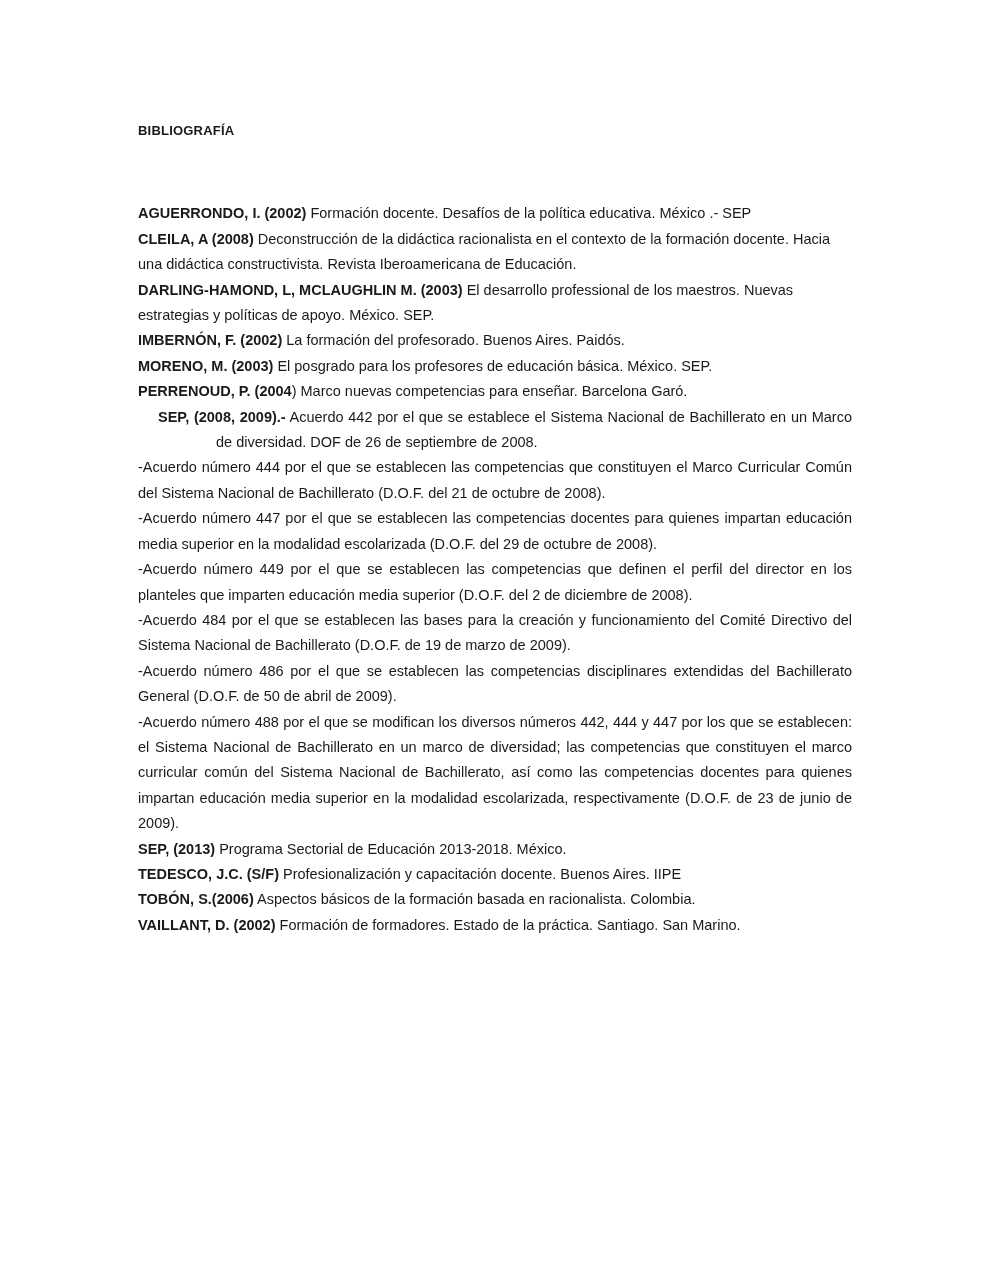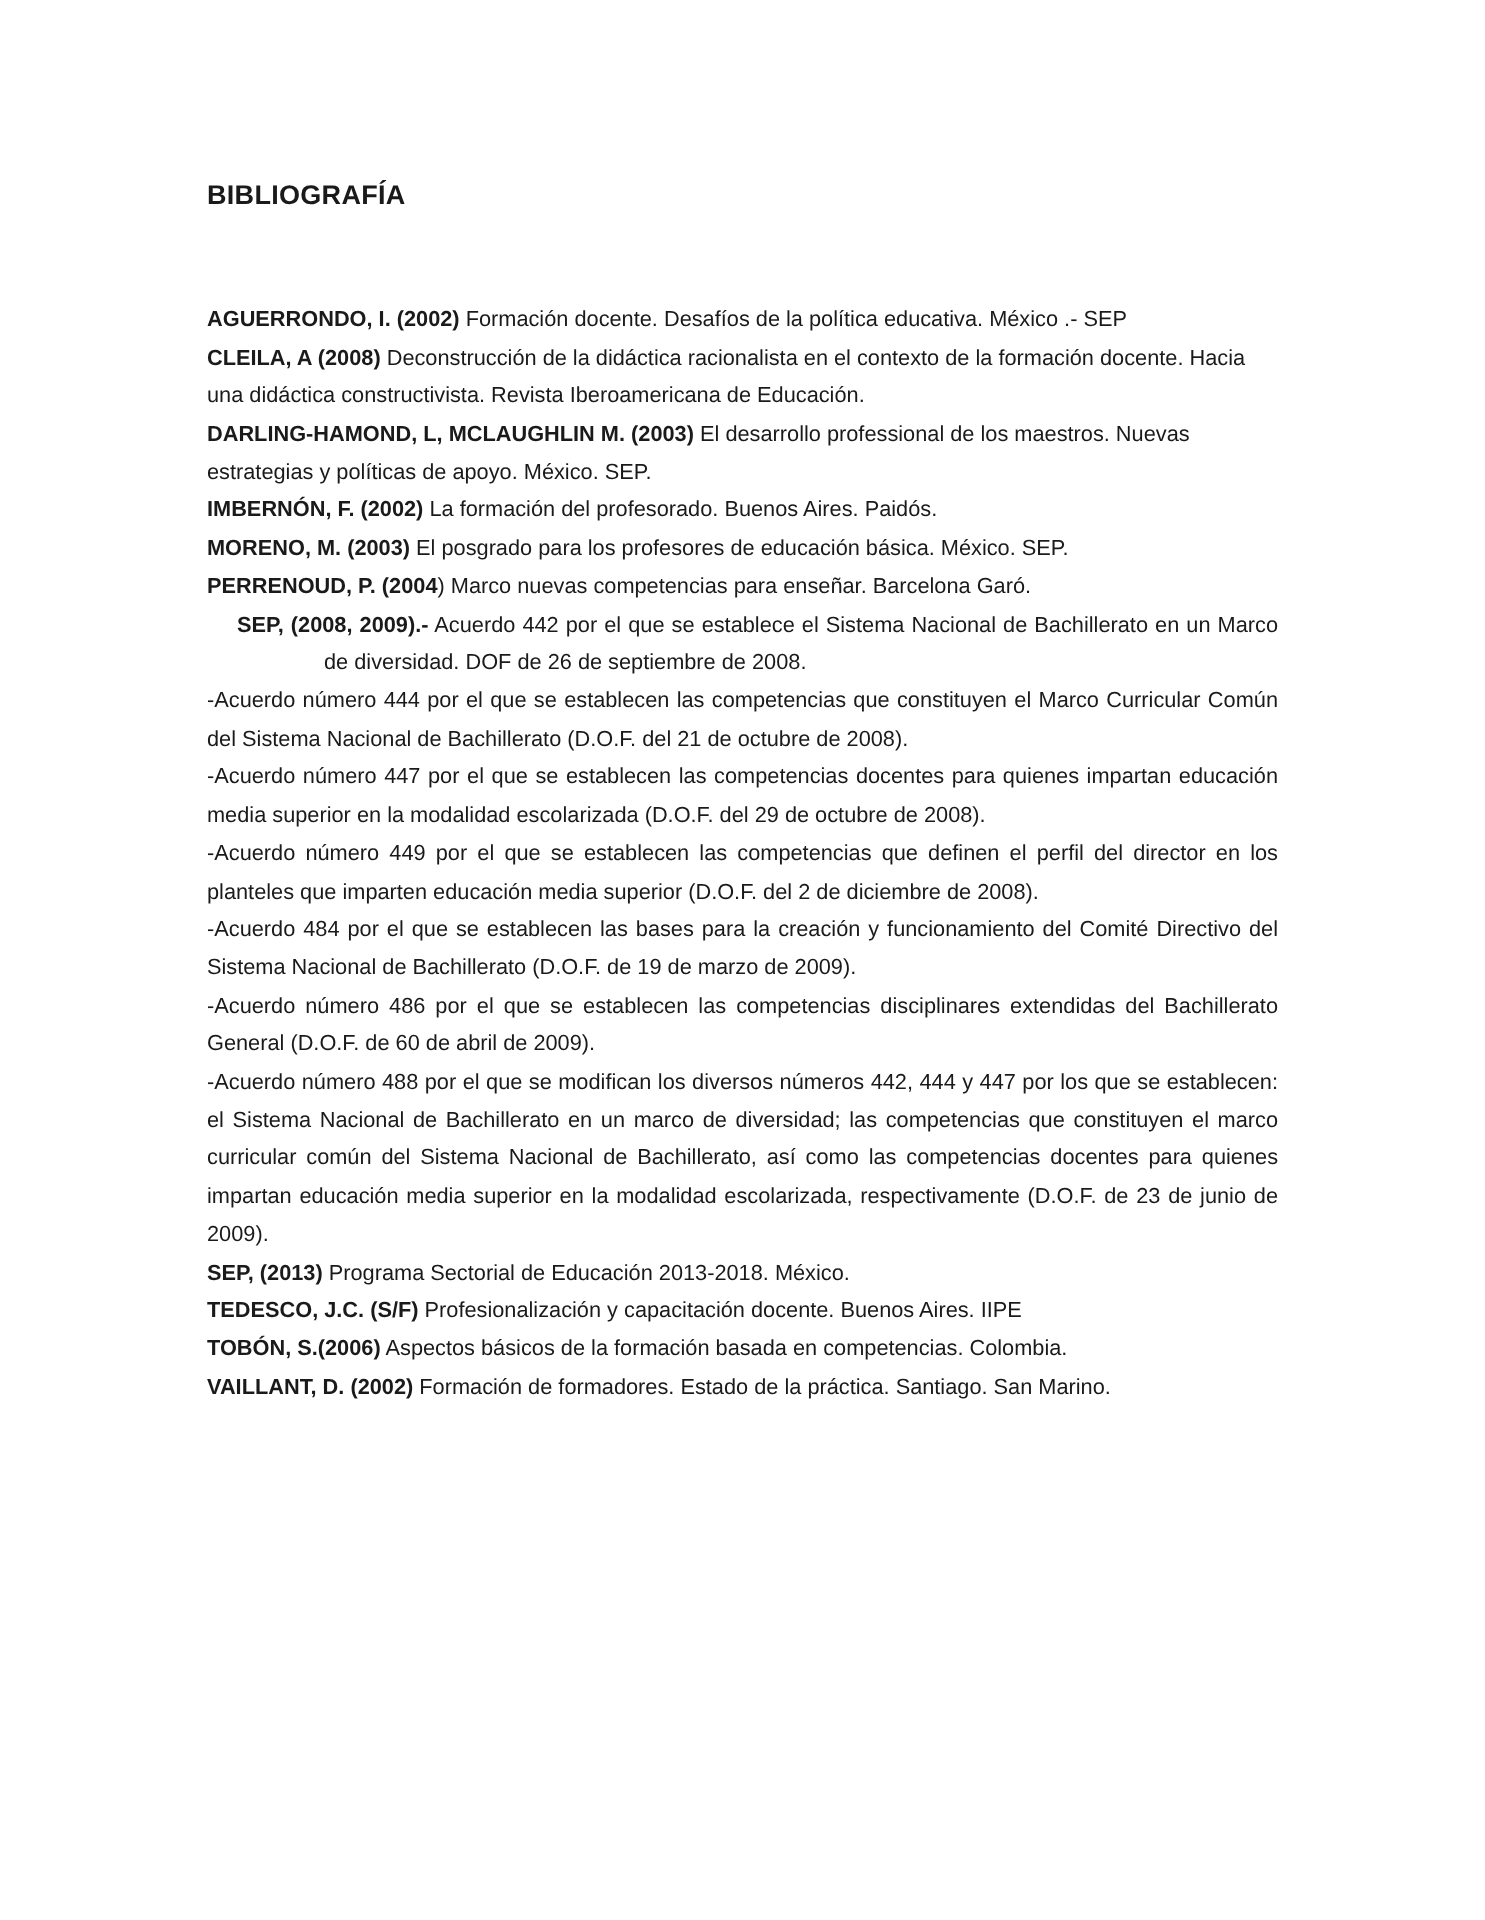--- a/index.html
+++ b/index.html
@@ -16,21 +16,21 @@
     box-sizing: border-box;
     padding: 118px 138px 60px 138px;
     overflow: hidden;
     font-family: "Liberation Sans", "DejaVu Sans", sans-serif;
     font-size: 14.5px;
     line-height: 25.4px;
     color: #1a1a1a;
   }
   .doc-title {
     font-weight: bold;
-    font-size: 18px;
+    font-size: 13px;
     margin: 0 0 58px 0;
     letter-spacing: 0.2px;
   }
   .entry {
     margin: 0;
     padding: 0;
   }
   .entry .bold {
     font-weight: bold;
   }
@@ -55,20 +55,20 @@
       <p class="entry"><span class="bold">CLEILA, A (2008)</span><span> Deconstrucción de la didáctica racionalista en el contexto de la formación docente. Hacia una didáctica constructivista. Revista Iberoamericana de Educación.</span></p>
       <p class="entry"><span class="bold">DARLING-HAMOND, L, MCLAUGHLIN M. (2003)</span><span> El desarrollo professional de los maestros. Nuevas estrategias y políticas de apoyo. México. SEP.</span></p>
       <p class="entry"><span class="bold">IMBERNÓN, F. (2002)</span><span> La formación del profesorado. Buenos Aires. Paidós.</span></p>
       <p class="entry"><span class="bold">MORENO, M. (2003)</span><span> El posgrado para los profesores de educación básica. México. SEP.</span></p>
       <p class="entry"><span class="bold">PERRENOUD, P. (2004</span><span>) Marco nuevas competencias para enseñar. Barcelona Garó.</span></p>
       <p class="entry hanging justify"><span class="bold">SEP, (2008, 2009).-</span><span> Acuerdo 442 por el que se establece el Sistema Nacional de Bachillerato en un Marco de diversidad. DOF de 26 de septiembre de 2008.</span></p>
       <p class="entry indent justify"><span>-Acuerdo número 444 por el que se establecen las competencias que constituyen el Marco Curricular Común del Sistema Nacional de Bachillerato (D.O.F. del 21 de octubre de 2008).</span></p>
       <p class="entry indent justify"><span>-Acuerdo número 447 por el que se establecen las competencias docentes para quienes impartan educación media superior en la modalidad escolarizada (D.O.F. del 29 de octubre de 2008).</span></p>
       <p class="entry indent justify"><span>-Acuerdo número 449 por el que se establecen las competencias que definen el perfil del director en los planteles que imparten educación media superior (D.O.F. del 2 de diciembre de 2008).</span></p>
       <p class="entry indent justify"><span>-Acuerdo 484 por el que se establecen las bases para la creación y funcionamiento del Comité Directivo del Sistema Nacional de Bachillerato (D.O.F. de 19 de marzo de 2009).</span></p>
-      <p class="entry indent justify"><span>-Acuerdo número 486 por el que se establecen las competencias disciplinares extendidas del Bachillerato General (D.O.F. de 60 de abril de 2009).</span></p>
+      <p class="entry indent justify"><span>-Acuerdo número 486 por el que se establecen las competencias disciplinares extendidas del Bachillerato General (D.O.F. de 50 de abril de 2009).</span></p>
       <p class="entry indent justify"><span>-Acuerdo número 488 por el que se modifican los diversos números 442, 444 y 447 por los que se establecen: el Sistema Nacional de Bachillerato en un marco de diversidad; las competencias que constituyen el marco curricular común del Sistema Nacional de Bachillerato, así como las competencias docentes para quienes impartan educación media superior en la modalidad escolarizada, respectivamente (D.O.F. de 23 de junio de 2009).</span></p>
       <p class="entry"><span class="bold">SEP, (2013)</span><span> Programa Sectorial de Educación 2013-2018. México.</span></p>
       <p class="entry"><span class="bold">TEDESCO, J.C. (S/F)</span><span>  Profesionalización y capacitación docente. Buenos Aires. IIPE</span></p>
-      <p class="entry"><span class="bold">TOBÓN, S.(2006)</span><span> Aspectos básicos de la formación basada en competencias. Colombia.</span></p>
+      <p class="entry"><span class="bold">TOBÓN, S.(2006)</span><span> Aspectos básicos de la formación basada en racionalista. Colombia.</span></p>
       <p class="entry"><span class="bold">VAILLANT, D. (2002)</span><span> Formación de formadores. Estado de la práctica. Santiago. San Marino.</span></p>
     </div>
 </div>
 
 </body></html>

